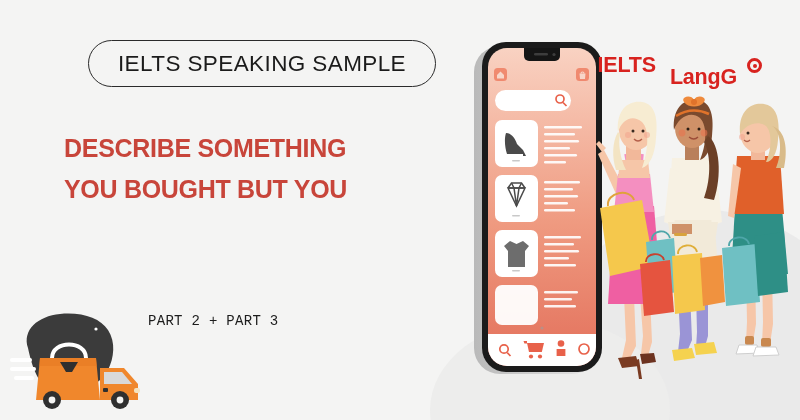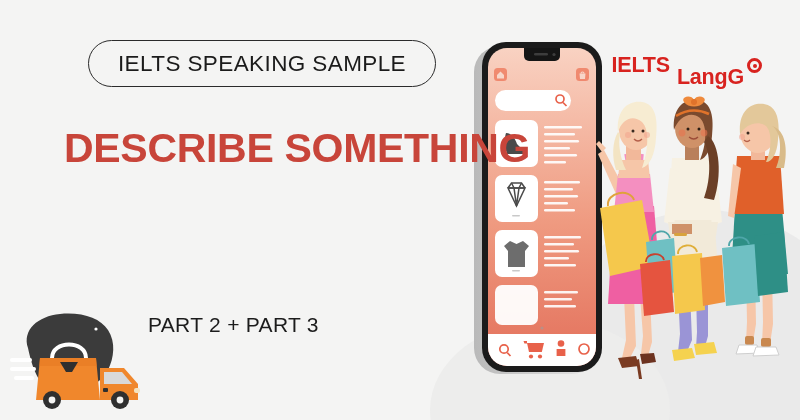--- a/index.html
+++ b/index.html
@@ -32,34 +32,34 @@
     display:flex; align-items:center; justify-content:center;
     background:transparent;
   }
   .badge-label{
     font-size:22.5px; letter-spacing:.4px; color:#1b1b1b; font-weight:400;
     white-space:nowrap;
   }
 
   .headline{
     position:absolute; left:64px; top:128px; width:400px;
-    color:#c8453a; font-weight:bold; font-size:41px;
+    color:#c8453a; font-weight:bold; font-size:25px;
     line-height:41px; letter-spacing:-.3px;
   }
   .headline div{ white-space:nowrap; }
 
   .parts{
     position:absolute; left:148px; top:313px;
-    font-size:21px; color:#1c1c1c; letter-spacing:.3px; white-space:nowrap;
+    font-size:14px; color:#1c1c1c; letter-spacing:.3px; white-space:nowrap;font-family:Liberation Mono, monospace;
   }
 
   
   .logo{
     position:absolute; right:38px; top:41px; z-index:6;
-    display:flex; align-items:center; gap:7px;
+    display:flex; align-items:center; gap:14px;
     font-weight:bold; font-size:21.5px; letter-spacing:-.2px;
   }
   .logo-ielts{ color:#d8231f; }
   .logo-lang{ color:#d8231f;margin-top:24px; }
   .logo-target{
     width:15px; height:15px; border-radius:50%;
     border:3px solid #d8231f; position:relative; margin-left:-4px;
     display:inline-block;
   }
   .logo-target::after{
@@ -90,20 +90,21 @@
 </div>
 
 <div class="left-col">
 
   <div class="badge">
     <span class="badge-label">IELTS SPEAKING SAMPLE</span>
   </div>
 
   <div class="headline">
     <div>DESCRIBE SOMETHING</div>
+    <div>YOU BOUGHT BUT YOU</div>
   </div>
 
   <div class="parts">PART 2 + PART 3</div>
 </div>
 
 <div class="truck-wrap">
   <svg viewBox="0 0 150 120" width="150" height="120">
 
     <path d="M24 52 C18 34 34 20 56 18 C78 16 96 22 104 34 C112 46 110 62 104 74
              C96 90 72 100 52 96 C34 92 28 70 24 52 Z" fill="#3b3b3b"></path>

